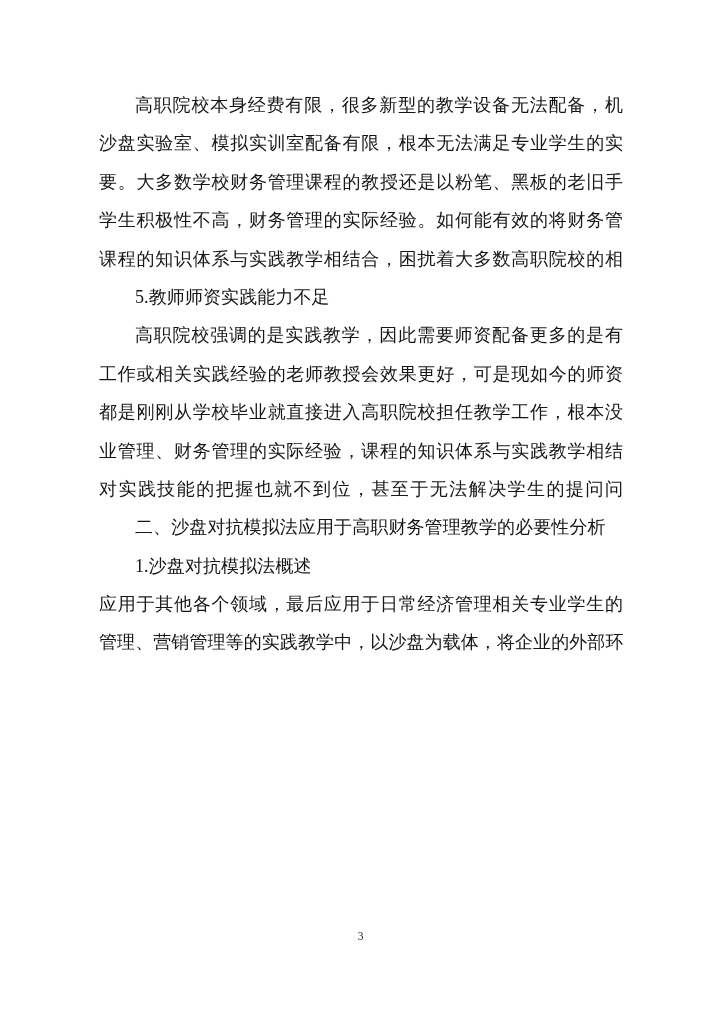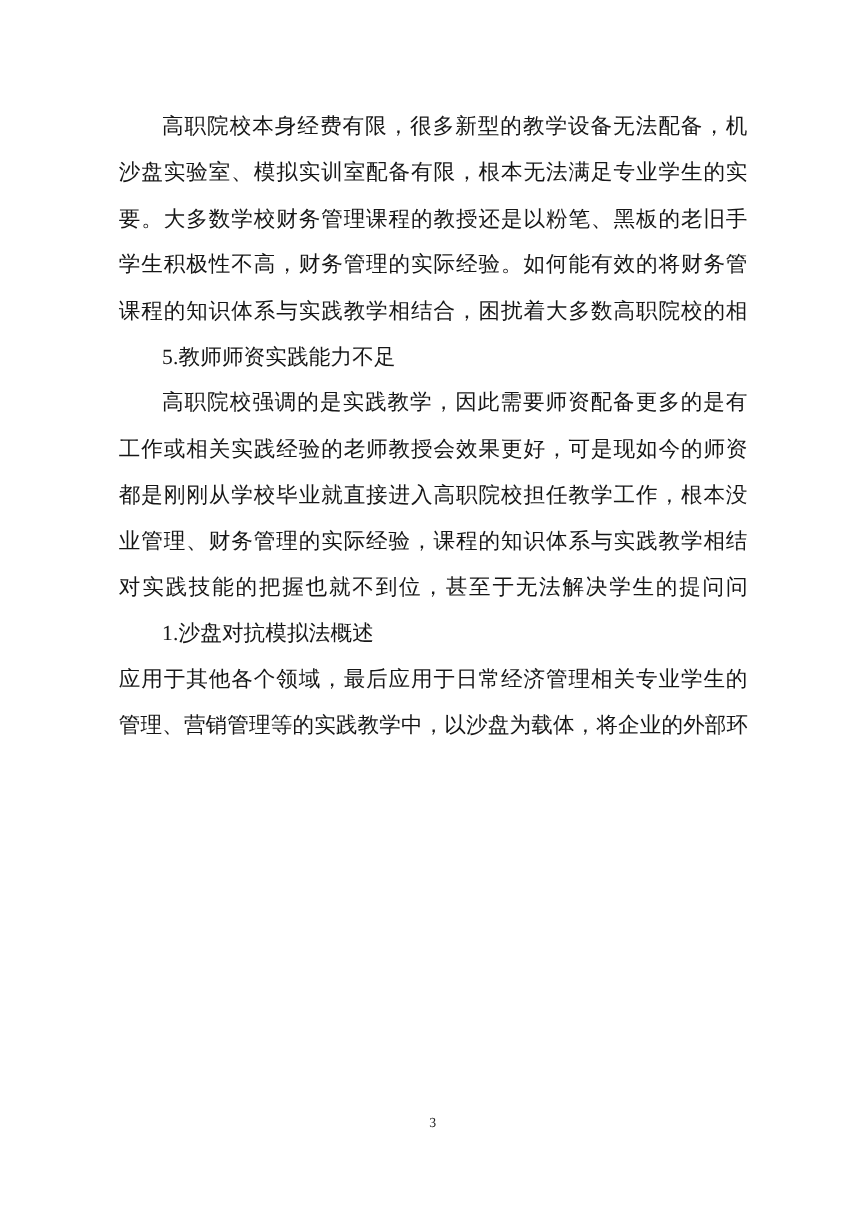--- a/index.html
+++ b/index.html
@@ -66,18 +66,19 @@
       <div class="line justify">沙盘实验室、模拟实训室配备有限，根本无法满足专业学生的实践需</div>
       <div class="line justify">要。大多数学校财务管理课程的教授还是以粉笔、黑板的老旧手段，</div>
       <div class="line justify">学生积极性不高，财务管理的实际经验。如何能有效的将财务管理</div>
       <div class="line justify">课程的知识体系与实践教学相结合，困扰着大多数高职院校的相关专</div>
       <div class="line indent">5.教师师资实践能力不足</div>
       <div class="line indent justify">高职院校强调的是实践教学，因此需要师资配备更多的是有实际</div>
       <div class="line justify">工作或相关实践经验的老师教授会效果更好，可是现如今的师资大多</div>
       <div class="line justify">都是刚刚从学校毕业就直接进入高职院校担任教学工作，根本没有企</div>
       <div class="line justify">业管理、财务管理的实际经验，课程的知识体系与实践教学相结合</div>
       <div class="line justify">对实践技能的把握也就不到位，甚至于无法解决学生的提问问题。</div>
+      <div class="line indent">二、沙盘对抗模拟法应用于高职财务管理教学的必要性分析</div>
       <div class="line indent">1.沙盘对抗模拟法概述</div>
       <div class="line justify">应用于其他各个领域，最后应用于日常经济管理相关专业学生的教学</div>
       <div class="line justify tight">管理、营销管理等的实践教学中，以沙盘为载体，将企业的外部环境、</div>
     </div>
   <div class="page-number">3</div>
 </div>
 
 </body></html>

